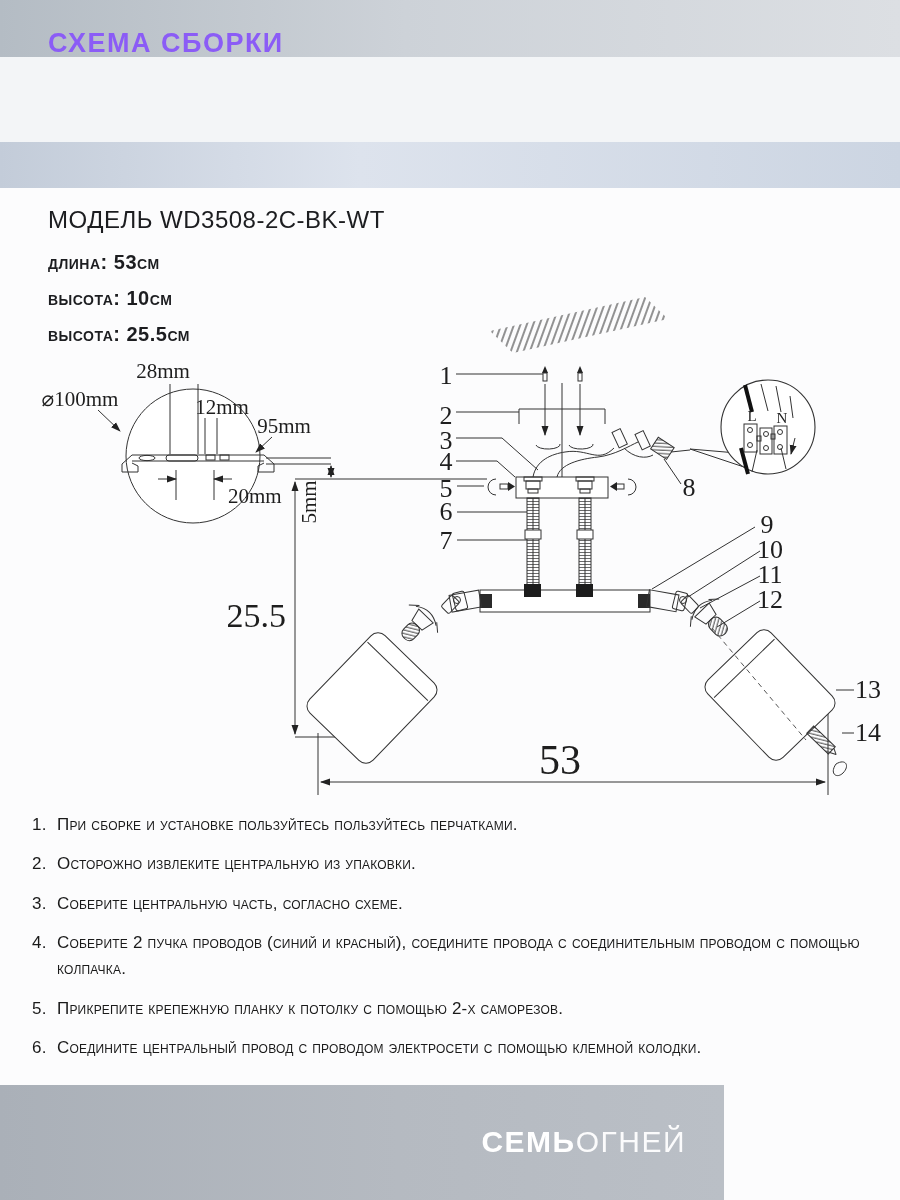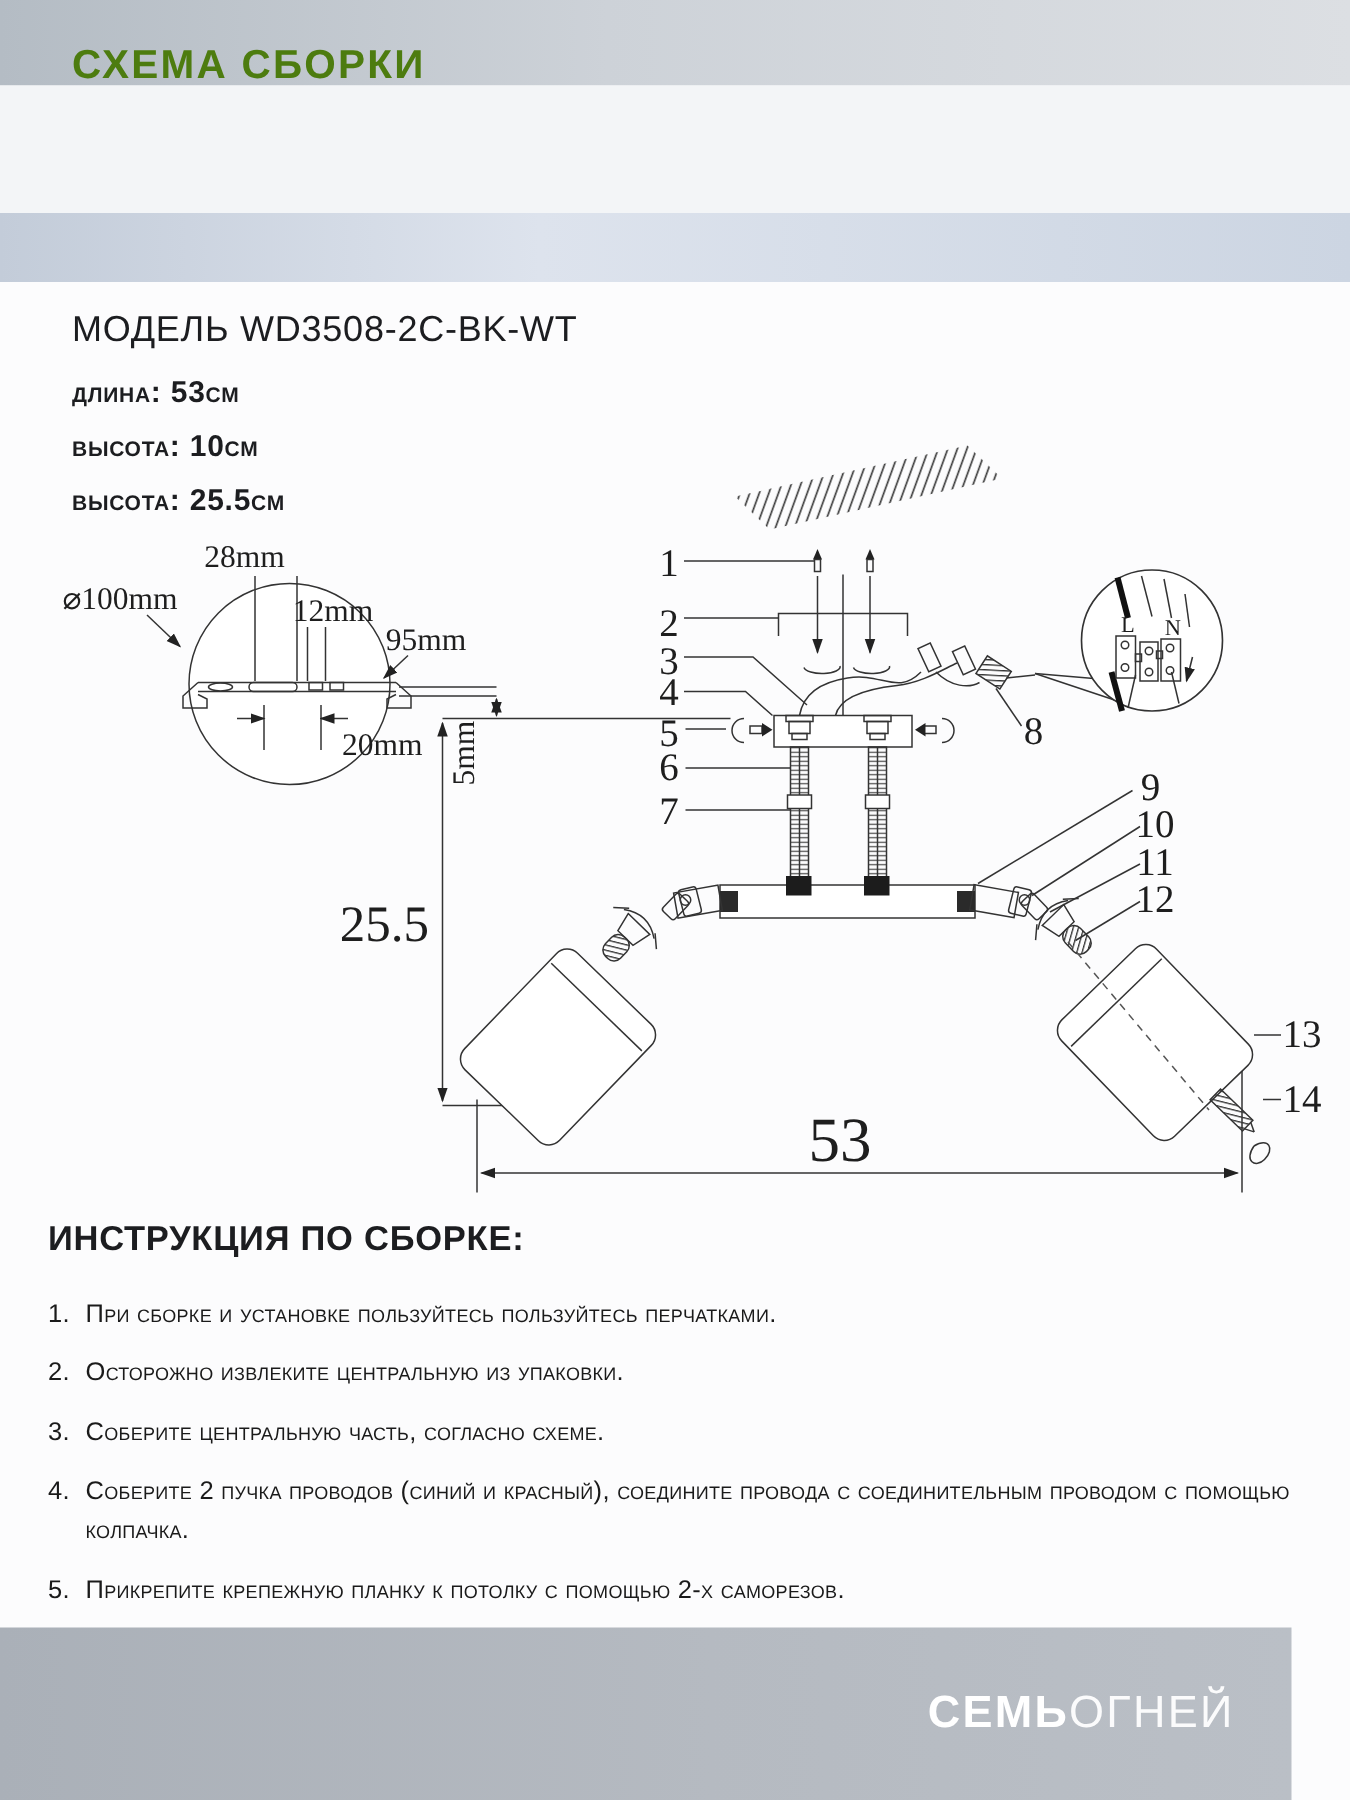--- a/index.html
+++ b/index.html
@@ -2,39 +2,39 @@
 <html><head>
 <meta charset="utf-8">
 <style>
   html,body{margin:0;padding:0;}
   .page{position:relative;width:900px;height:1200px;background:#fcfcfd;overflow:hidden;
         font-family:"Liberation Sans",sans-serif;color:#1c1d20;}
   .band-top{position:absolute;left:0;top:0;width:900px;height:57px;
         background:linear-gradient(90deg,#b4bcc4 0%,#cdd2d8 45%,#dcdfe3 100%);}
   .band-title{position:absolute;left:0;top:57px;width:900px;height:85px;background:#f3f5f7;}
   .page-title{position:absolute;left:48px;top:28px;font-size:27px;font-weight:700;
-        letter-spacing:1.5px;color:#4d7c0f;}
+        letter-spacing:1.5px;color:#8b5cf6;}
   .band-sub{position:absolute;left:0;top:142px;width:900px;height:46px;
         background:linear-gradient(90deg,#c3ccd9 0%,#dde3ed 40%,#ccd5e2 100%);}
   .model{position:absolute;left:48px;top:206px;font-variant:small-caps;}
   .model-title{font-size:24px;font-weight:400;letter-spacing:.5px;margin-bottom:10px;text-align:right;}
   .model-spec{font-size:20px;font-weight:700;line-height:36px;letter-spacing:.5px;}
   .diagram{position:absolute;left:0;top:278px;}
   .co{font-family:"Liberation Serif",serif;font-size:26px;fill:#1e1e1e;}
   .dm{font-family:"Liberation Serif",serif;font-size:21px;fill:#1e1e1e;}
   .dm-sm{font-family:"Liberation Serif",serif;font-size:15px;fill:#1e1e1e;}
   .dm-h{font-family:"Liberation Serif",serif;font-size:34px;fill:#1e1e1e;}
   .dm-w{font-family:"Liberation Serif",serif;font-size:42px;fill:#1e1e1e;}
   .ln{stroke:#333;stroke-width:1;fill:none;}
   .instructions{position:absolute;left:32px;top:812px;width:858px;}
   .ins-title{font-size:23px;font-weight:700;font-variant:small-caps;letter-spacing:.5px;margin-bottom:24px;}
   .ins-item{position:relative;padding-left:25px;margin-bottom:13px;font-variant:small-caps;
         font-size:17px;line-height:1.55;letter-spacing:.2px;color:#1a1a1a;}
   .ins-num{position:absolute;left:0;top:0;}
-  .footer{position:absolute;left:0;top:1085px;width:861px;height:115px;
+  .footer{position:absolute;left:0;top:1085px;width:724px;height:115px;
         background:linear-gradient(90deg,#aab0b8 0%,#b5bac1 55%,#babfc6 100%);}
   .brand{position:absolute;right:38px;top:40px;font-size:30px;color:#ffffff;letter-spacing:1.5px;}
   .brand-bold{font-weight:700;}
   .brand-light{font-weight:400;opacity:.95;}
 </style>
 </head>
 <body>
 
 <div class="page">
 
@@ -284,21 +284,20 @@
         <circle class="ln" cx="766" cy="170" r="2.5"></circle>
       <circle class="ln" cx="780" cy="154" r="2.5"></circle>
         <circle class="ln" cx="780" cy="169" r="2.5"></circle>
       <line class="ln" x1="795" y1="160" x2="791" y2="176" marker-end="url(#arr)"></line>
       <text class="dm-sm" text-anchor="middle" x="752" y="143">L</text>
       <text class="dm-sm" text-anchor="middle" x="782" y="145">N</text>
     </g>
   </svg>
 
   <div class="instructions">
-    <div class="ins-title">ИНСТРУКЦИЯ ПО СБОРКЕ:</div>
     <div class="ins-item">
       <span class="ins-num">1.</span>
       <span class="ins-text">При сборке и установке пользуйтесь пользуйтесь перчатками.</span>
     </div>
     <div class="ins-item">
       <span class="ins-num">2.</span>
       <span class="ins-text">Осторожно извлеките центральную из упаковки.</span>
     </div>
     <div class="ins-item">
       <span class="ins-num">3.</span>

